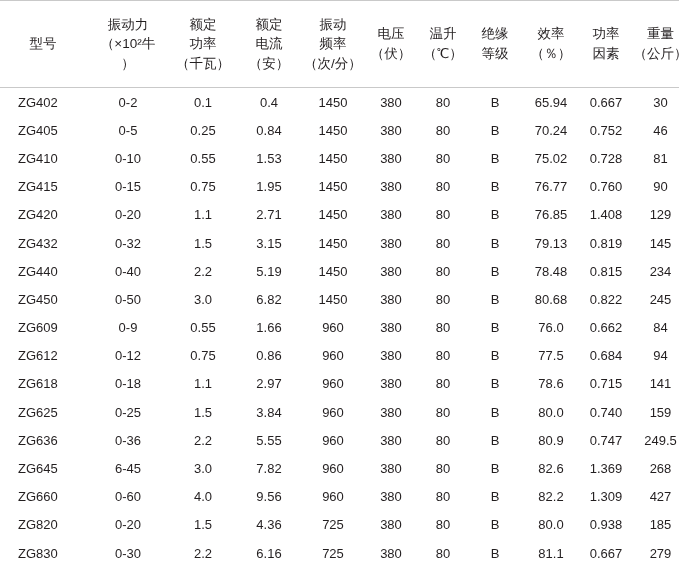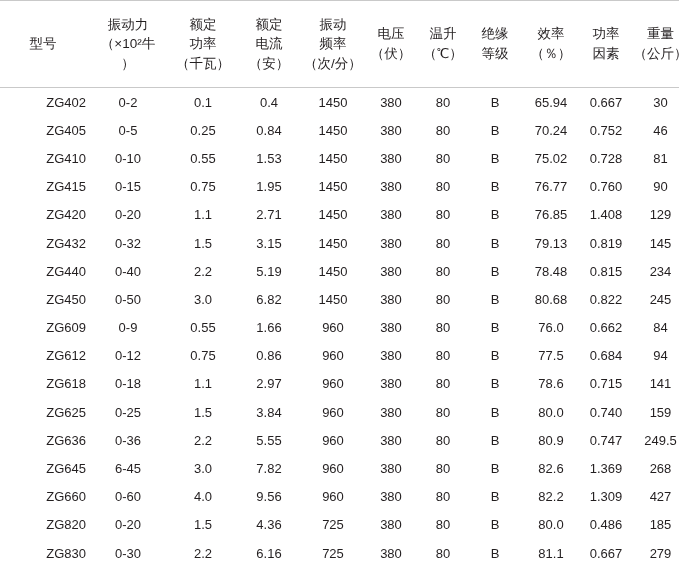--- a/index.html
+++ b/index.html
@@ -47,21 +47,21 @@
   }
   .hcell .l1, .hcell .l2, .hcell .l3 {
     display: block;
     white-space: nowrap;
   }
   tbody tr td {
     height: 28.2px;
     font-size: 13px;
   }
   tbody tr td.model {
-    text-align: right;
+    text-align: left;
     padding-left: 18px;
   }
   
   col.c0 { width: 86px; }
   col.c1 { width: 84px; }
   col.c2 { width: 66px; }
   col.c3 { width: 66px; }
   col.c4 { width: 62px; }
   col.c5 { width: 54px; }
   col.c6 { width: 50px; }
@@ -361,21 +361,21 @@
       <tr>
         <td class="model">ZG820</td>
         <td>0-20</td>
         <td>1.5</td>
         <td>4.36</td>
         <td>725</td>
         <td>380</td>
         <td>80</td>
         <td>B</td>
         <td>80.0</td>
-        <td>0.486</td>
+        <td>0.938</td>
         <td>185</td>
       </tr>
       <tr>
         <td class="model">ZG830</td>
         <td>0-30</td>
         <td>2.2</td>
         <td>6.16</td>
         <td>725</td>
         <td>380</td>
         <td>80</td>

